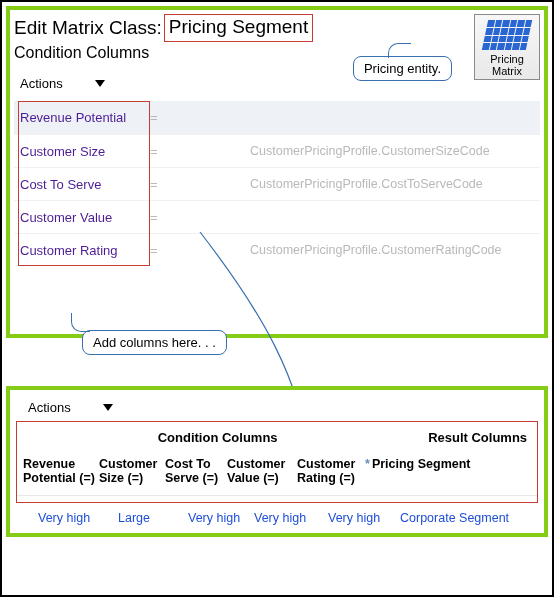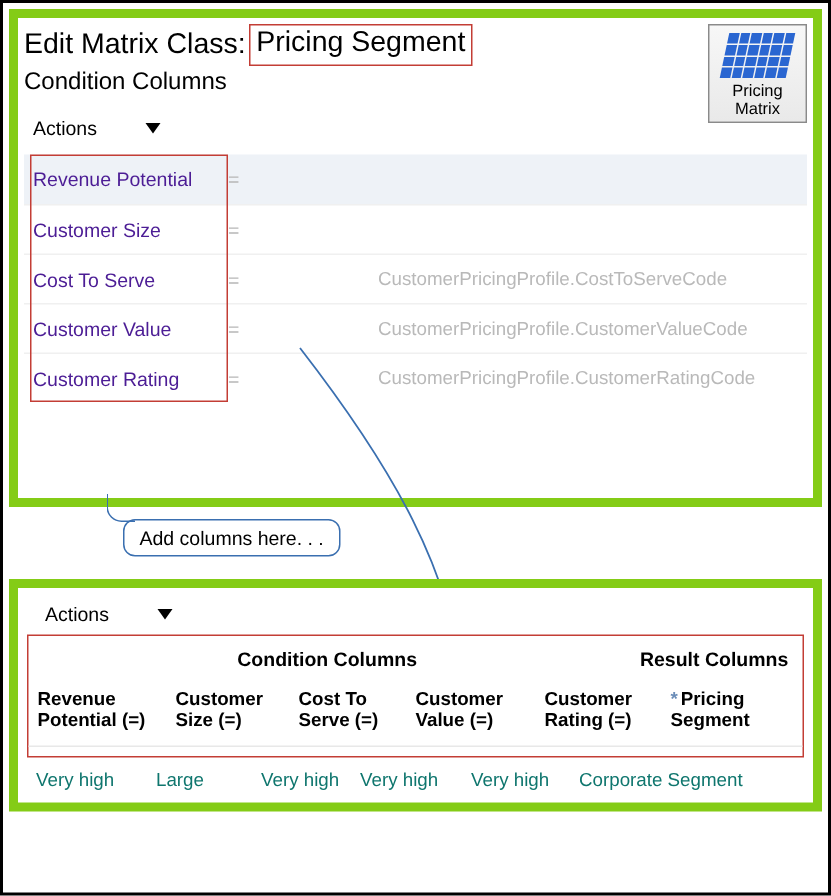--- a/index.html
+++ b/index.html
@@ -6,21 +6,21 @@
   body {
     font-family: Arial, Helvetica, sans-serif;
     background: #fff;
     width: 554px;
     height: 597px;
     border: 2px solid #000;
     padding: 4px;
     position: relative;
   }
   .panel {
-    border: 6px solid #84cc16;
+    border: 4px solid #84cc16;
     background:#fff;
     position: relative;
     margin-bottom: 48px;
     padding: 4px 4px 6px 4px;
   }
   .panel-top { height: 332px; }
   .panel-bottom { margin-bottom: 0; }
 
   .title-row { display:flex; align-items:center; }
   .title-main { font-size: 19px; font-weight:400; color:#000; }
@@ -123,21 +123,21 @@
   .callout-pricing { top:46px; right:92px; }
   .callout-pricing::after {
     content:"";
     position:absolute;
     top:-14px; left:34px;
     width:22px; height:14px;
     border-left:1px solid #3a6fb0;
     border-top:1px solid #3a6fb0;
     border-top-left-radius: 10px;
   }
-  .callout-add { left:80px; top:344px; }
+  .callout-add { left:80px; top:328px; }
   .callout-add::before {
     content:"";
     position:absolute;
     top:-18px; left:-12px;
     width:18px; height:18px;
     border-left:1px solid #3a6fb0;
     border-bottom:1px solid #3a6fb0;
     border-bottom-left-radius:10px;
   }
   .callout-display { left:310px; top:418px; }
@@ -161,34 +161,35 @@
     grid-template-columns: 3.38fr 1fr;
     text-align:center;
     font-size:13px;
     font-weight:700;
     padding:8px 0 8px 0;
   }
   .group-head div:first-child { border-right: none; }
   .cols-head {
     display:grid;
     grid-template-columns: 76px 66px 62px 70px 68px 1fr;
-    gap:16px;
+    gap:0;
     font-size:12.5px;
     font-weight:700;
     padding:4px 6px 10px 6px;
     border-bottom:1px solid #e8e8e8;
   }
   .cols-head .ps { color:#000;}
   .data-row {
     display:grid;
     grid-template-columns: 76px 66px 62px 70px 68px 1fr;
     gap:4px;
     font-size:12.5px;
-    color:#0f766e;
+    color:#1d4ed8;
     padding:8px 6px 2px 6px;
+    margin-left:16px;
   }
 </style>
 </head>
 <body>
 
 <div class="panel panel-top">
   <div class="title-row">
     <span class="title-main title-prefix">Edit Matrix Class:</span>
     <span class="title-main title-highlight">Pricing Segment</span>
   </div>
@@ -233,38 +234,39 @@
 
   <div class="rows-wrap">
     <div class="col-name-box" style="position:absolute;left:2px;top:0;height:165px;"></div>
     <div class="grid-row first">
       <span class="cell-name">Revenue Potential</span>
       <span class="cell-comp">=</span>
     </div>
     <div class="grid-row">
       <span class="cell-name">Customer Size</span>
       <span class="cell-comp">=</span>
+      <span class="cell-attr">CustomerPricingProfile.CustomerSizeCode</span>
     </div>
     <div class="grid-row">
       <span class="cell-name">Cost To Serve</span>
       <span class="cell-comp">=</span>
       <span class="cell-attr">CustomerPricingProfile.CostToServeCode</span>
     </div>
     <div class="grid-row">
       <span class="cell-name">Customer Value</span>
       <span class="cell-comp">=</span>
-      <span class="cell-attr">CustomerPricingProfile.CustomerValueCode</span>
     </div>
     <div class="grid-row">
       <span class="cell-name">Customer Rating</span>
       <span class="cell-comp">=</span>
       <span class="cell-attr">CustomerPricingProfile.CustomerRatingCode</span>
     </div>
   </div>
 
+  <div class="callout callout-pricing">Pricing entity.</div>
 </div>
 
 <div class="callout callout-add">Add columns here. . .</div>
 <div class="callout callout-display">. . . to display them here.</div>
 
 <svg class="arrow" width="554" height="597">
   <defs>
     <marker id="ah" markerWidth="8" markerHeight="8" refX="6" refY="3" orient="auto">
       <path d="M0,0 L7,3 L0,6 Z" fill="#3a6fb0"></path>
     </marker>

